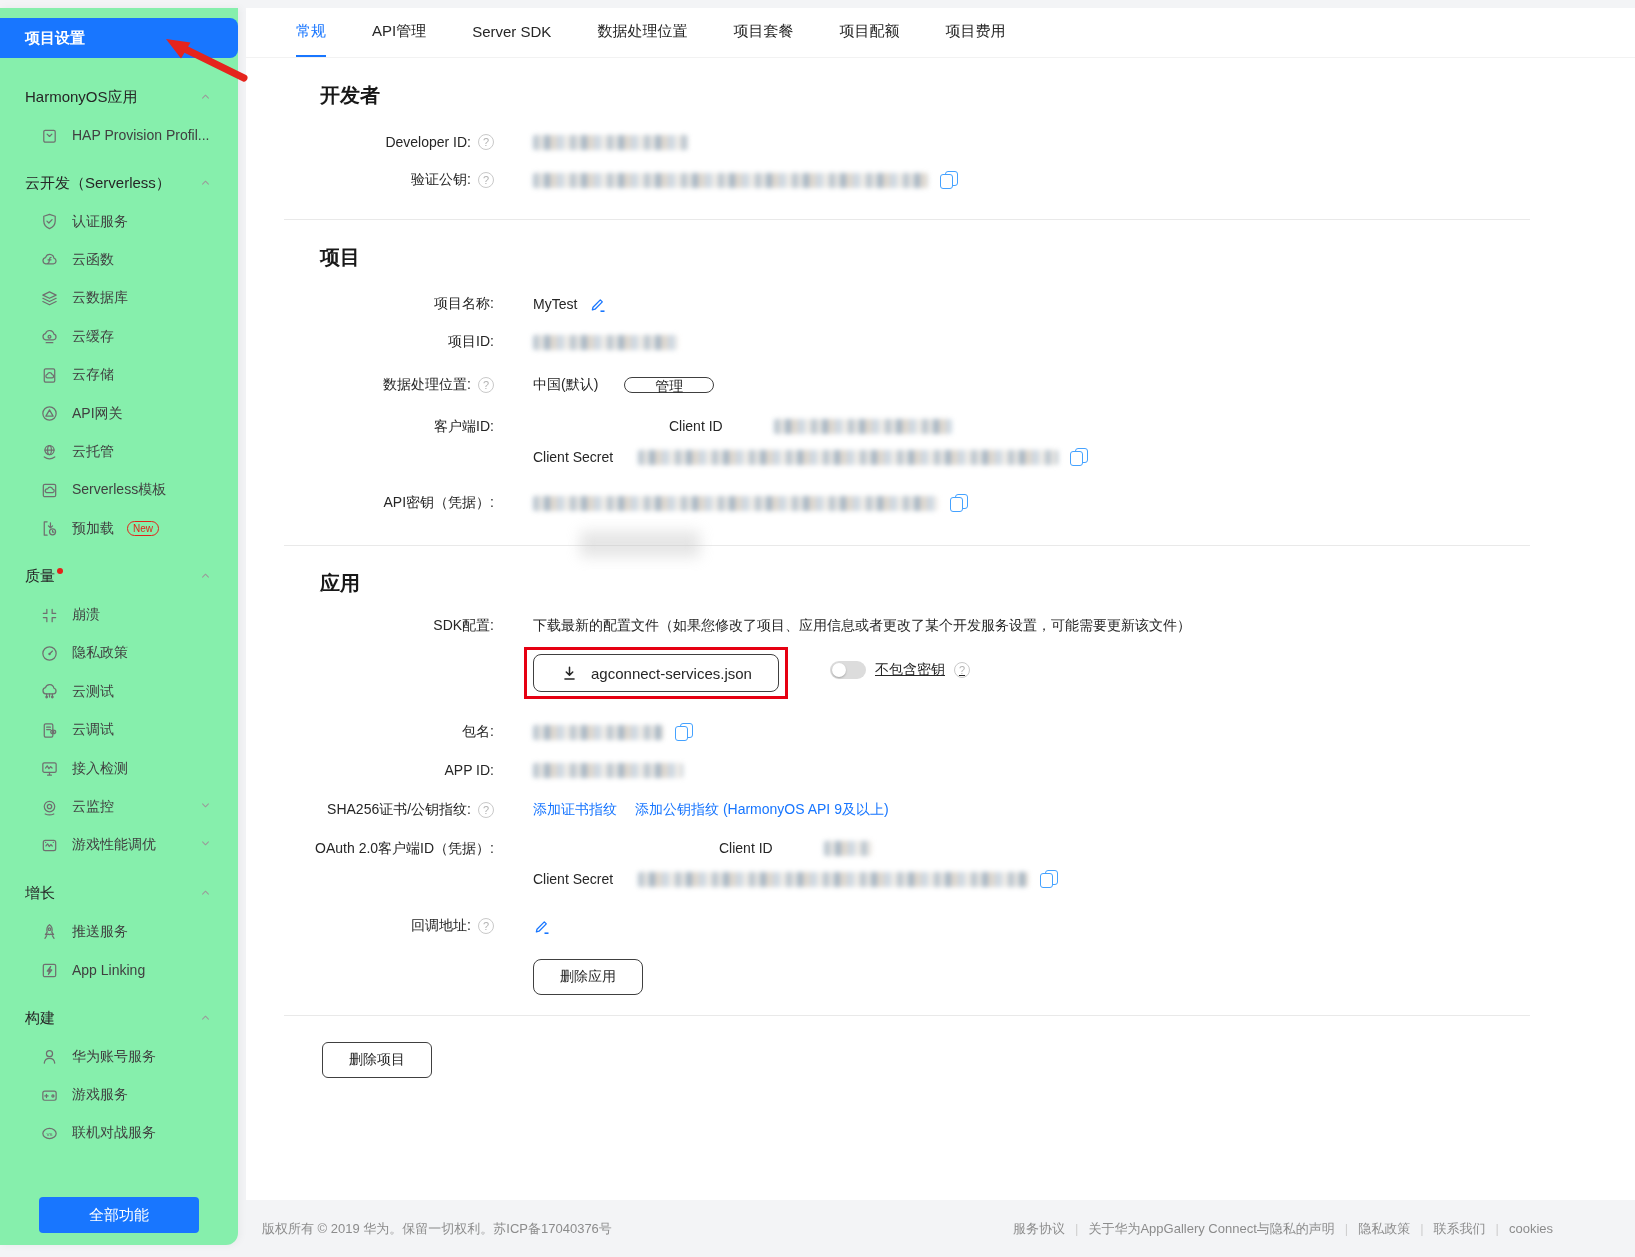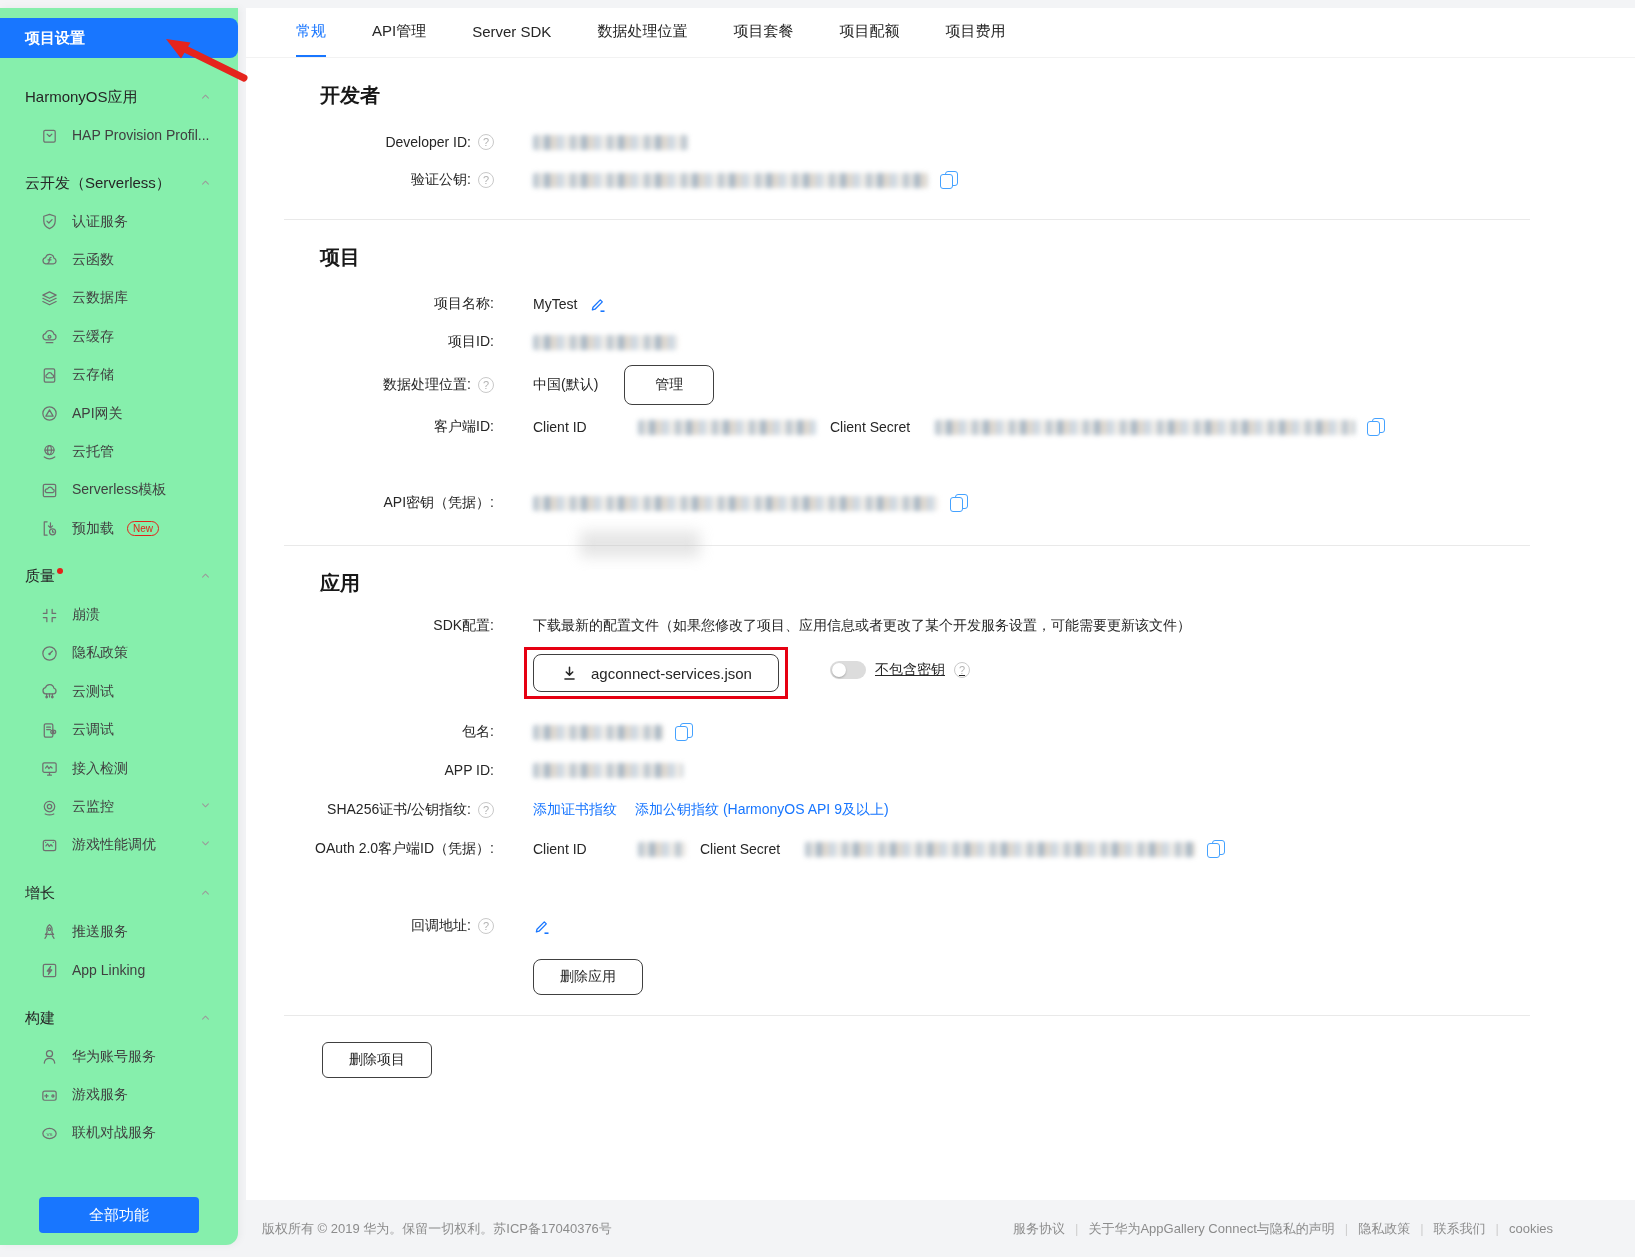--- a/index.html
+++ b/index.html
@@ -46,38 +46,38 @@
   .divider { border-top:1px solid #e9e9e9; margin:0 105px 0 38px; }
   .divider-wrap { position:relative; }
   .blur-faint { position:absolute; left:334px; top:-14px; width:120px; height:26px;
     background:#bfbfbf; filter:blur(7px); opacity:.4; }
   .row { display:flex; align-items:center; min-height:38px; }
   .row-top { align-items:flex-start; }
   .lbl { width:210px; flex:none; display:flex; justify-content:flex-end; align-items:center;
     gap:7px; color:#262626; white-space:nowrap; }
   .row-top .lbl { padding-top:9px; }
   .val { margin-left:39px; display:flex; align-items:center; gap:12px; color:#262626; }
-  .val-col { display:flex; flex-direction:row; gap:14px; padding-top:9px; }
+  .val-col { display:flex; flex-direction:column; gap:14px; padding-top:9px; }
   .kv { display:flex; align-items:center; gap:12px; }
   .kv-key { width:93px; flex:none; }
   .help { width:16px; height:16px; flex:none; border:1px solid #c9c9c9; border-radius:50%;
     color:#b3b3b3; font-size:11px; display:inline-flex; align-items:center; justify-content:center;
     cursor:pointer; }
   .blur { display:inline-block; height:15px; border-radius:2px; filter:blur(2.4px); opacity:.8;
     background:repeating-linear-gradient(90deg,#a9b7c3 0 6px,#e8e4de 6px 11px,#8fa3b5 11px 17px,
       #d8cfc4 17px 24px,#c2cfdb 24px 31px,#efeae4 31px 37px); }
   .copy { position:relative; width:18px; height:18px; flex:none; cursor:pointer; display:inline-block; }
   .copy::before,.copy::after { content:''; position:absolute; width:11px; height:13px;
     border:1.5px solid #45a2ff; border-radius:3px; background:#fff; }
   .copy::before { right:0; top:0; }
   .copy::after { left:0; bottom:0; }
   .pencil { width:18px; height:18px; cursor:pointer; }
   .btn-outline { background:#fff; border:1px solid #404040; border-radius:8px; color:#262626;
     font-size:14px; font-family:inherit; cursor:pointer; }
-  .manage-btn { width:90px; height:40px; margin-left:14px; }
+  .manage-btn { width:90px; height:16px; margin-left:14px; }
   .link { color:#1876ff; cursor:pointer; }
   .links { gap:18px; }
   .redbox { border:3px solid #e60012; padding:4px 6px; margin-left:-9px; }
   .dl-btn { width:246px; height:38px; display:flex; align-items:center; justify-content:center;
     gap:12px; font-size:15px; }
   .toggle-group { display:flex; align-items:center; gap:9px; margin-left:30px; padding-top:14px;text-decoration:underline; }
   .toggle { width:36px; height:18px; border-radius:9px; background:#dcdcdc; position:relative;
     cursor:pointer; flex:none; }
   .knob { position:absolute; left:2px; top:2px; width:14px; height:14px; border-radius:50%;
     background:#fff; box-shadow:0 1px 2px rgba(0,0,0,.25); }

